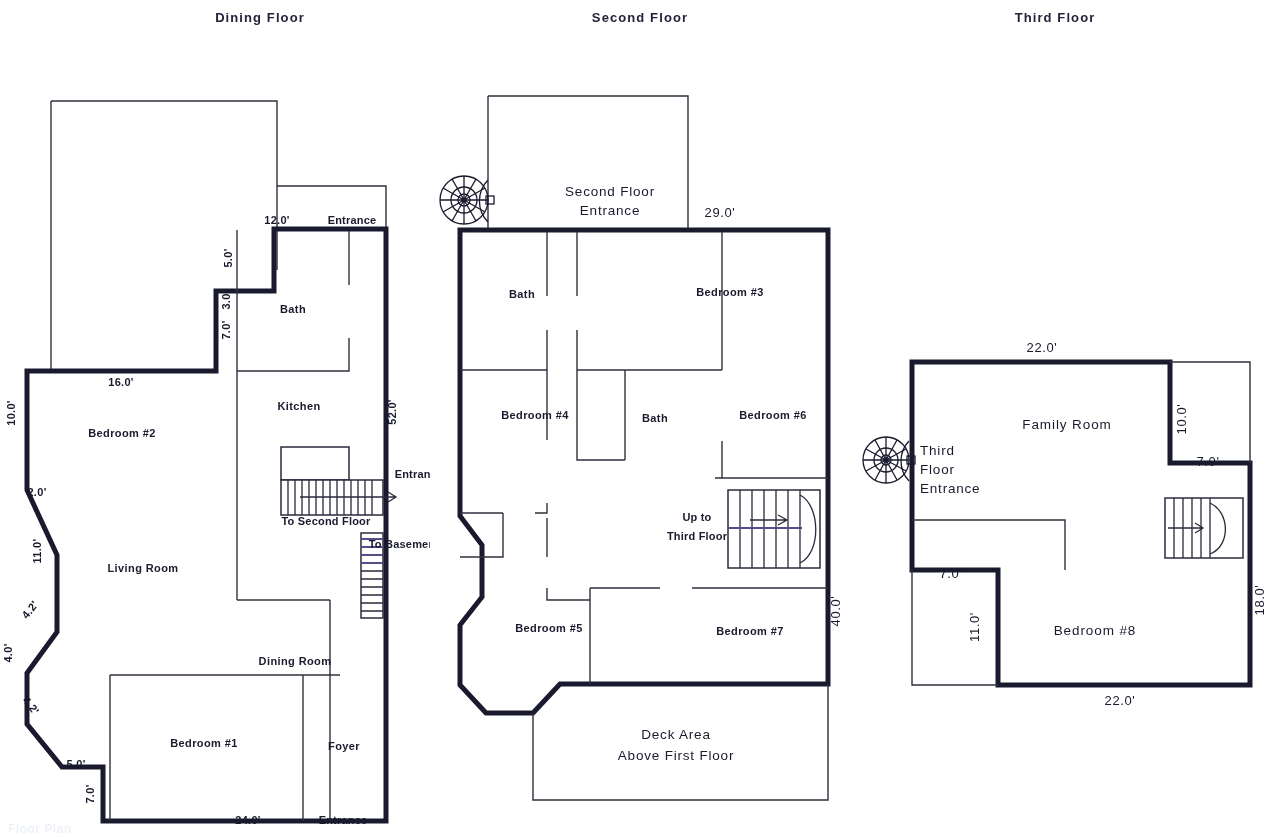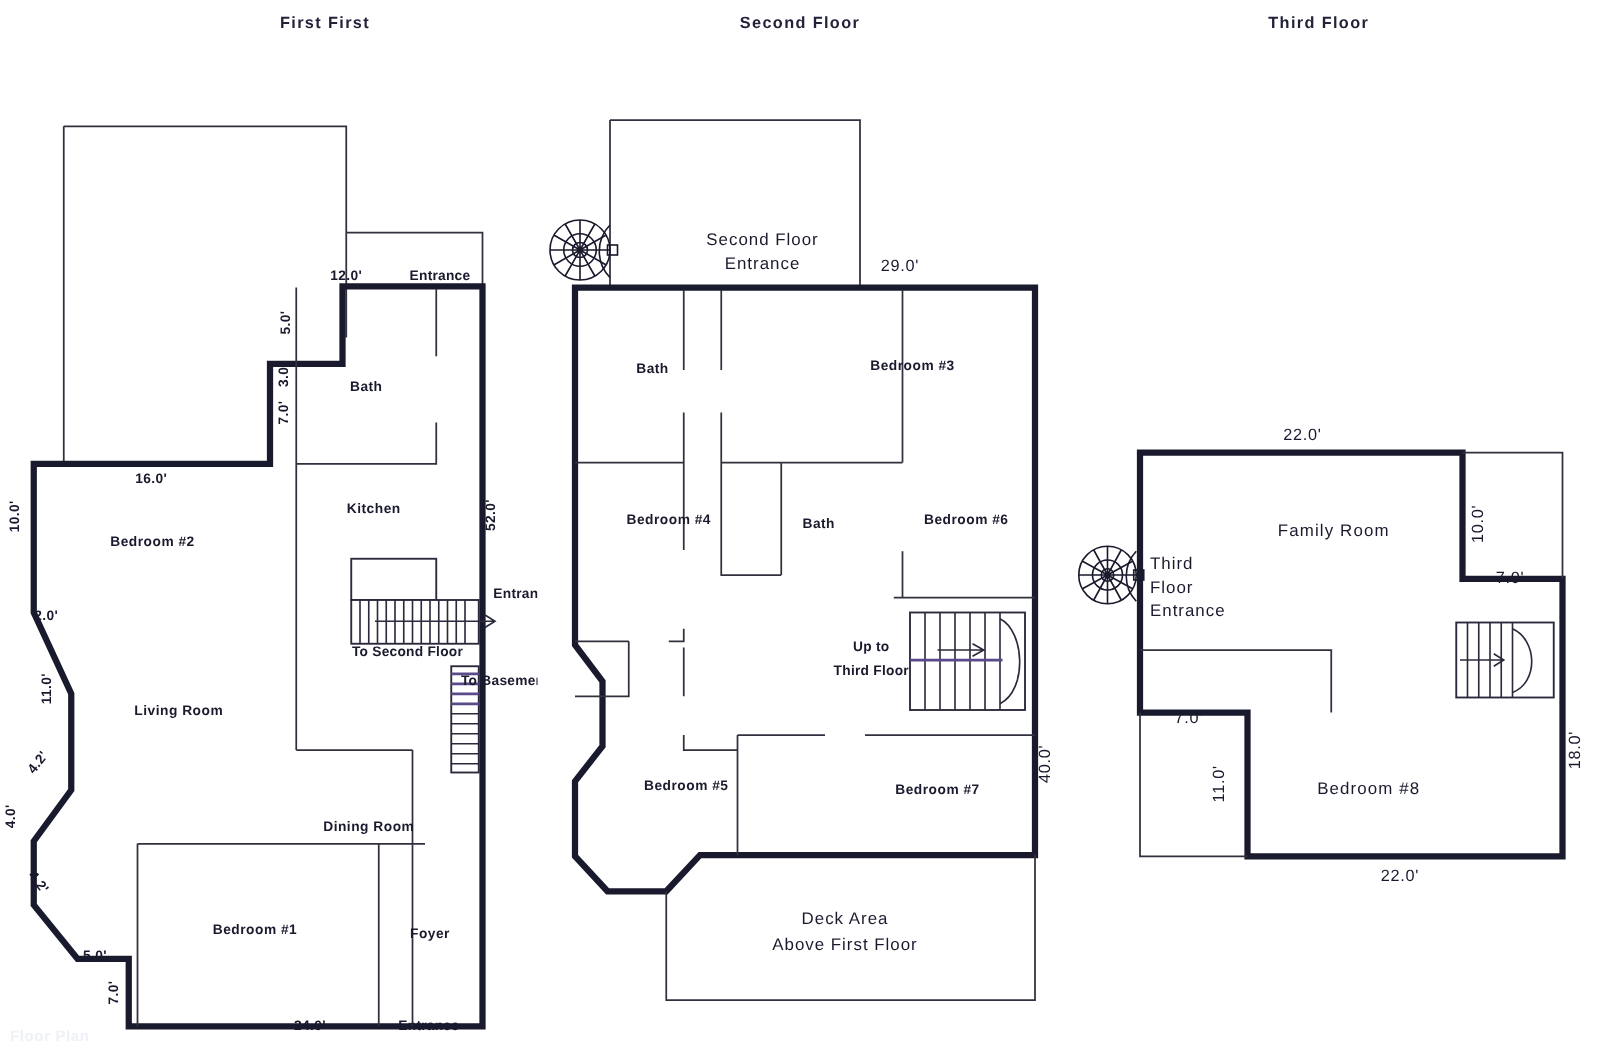--- a/index.html
+++ b/index.html
@@ -110,21 +110,21 @@
     color: #eef1f6;
     white-space: nowrap;
     letter-spacing: 0.5px;
   }
 </style>
 </head>
 <body>
 
 <div class="page">
 
-  <div class="floor-title" id="title-first">First First</div>
+  <div class="floor-title" id="title-first">Dining Floor</div>
   <div class="floor-title" id="title-second">Second Floor</div>
   <div class="floor-title" id="title-third">Third Floor</div>
 
   <svg class="plan" id="svg-first" width="430" height="837" viewBox="0 0 430 837">
 
     <path class="wall-thin" d="M 51,101 L 277,101 L 277,270"></path>
     <path class="wall-thin" d="M 51,101 L 51,372"></path>
     <path class="wall-thin" d="M 277,186 L 386,186 L 386,230"></path>
 
     <path class="wall-outer" d="M 274,229 L 386,229 L 386,821 L 103,821 L 103,767 L 62,767 L 27,724

